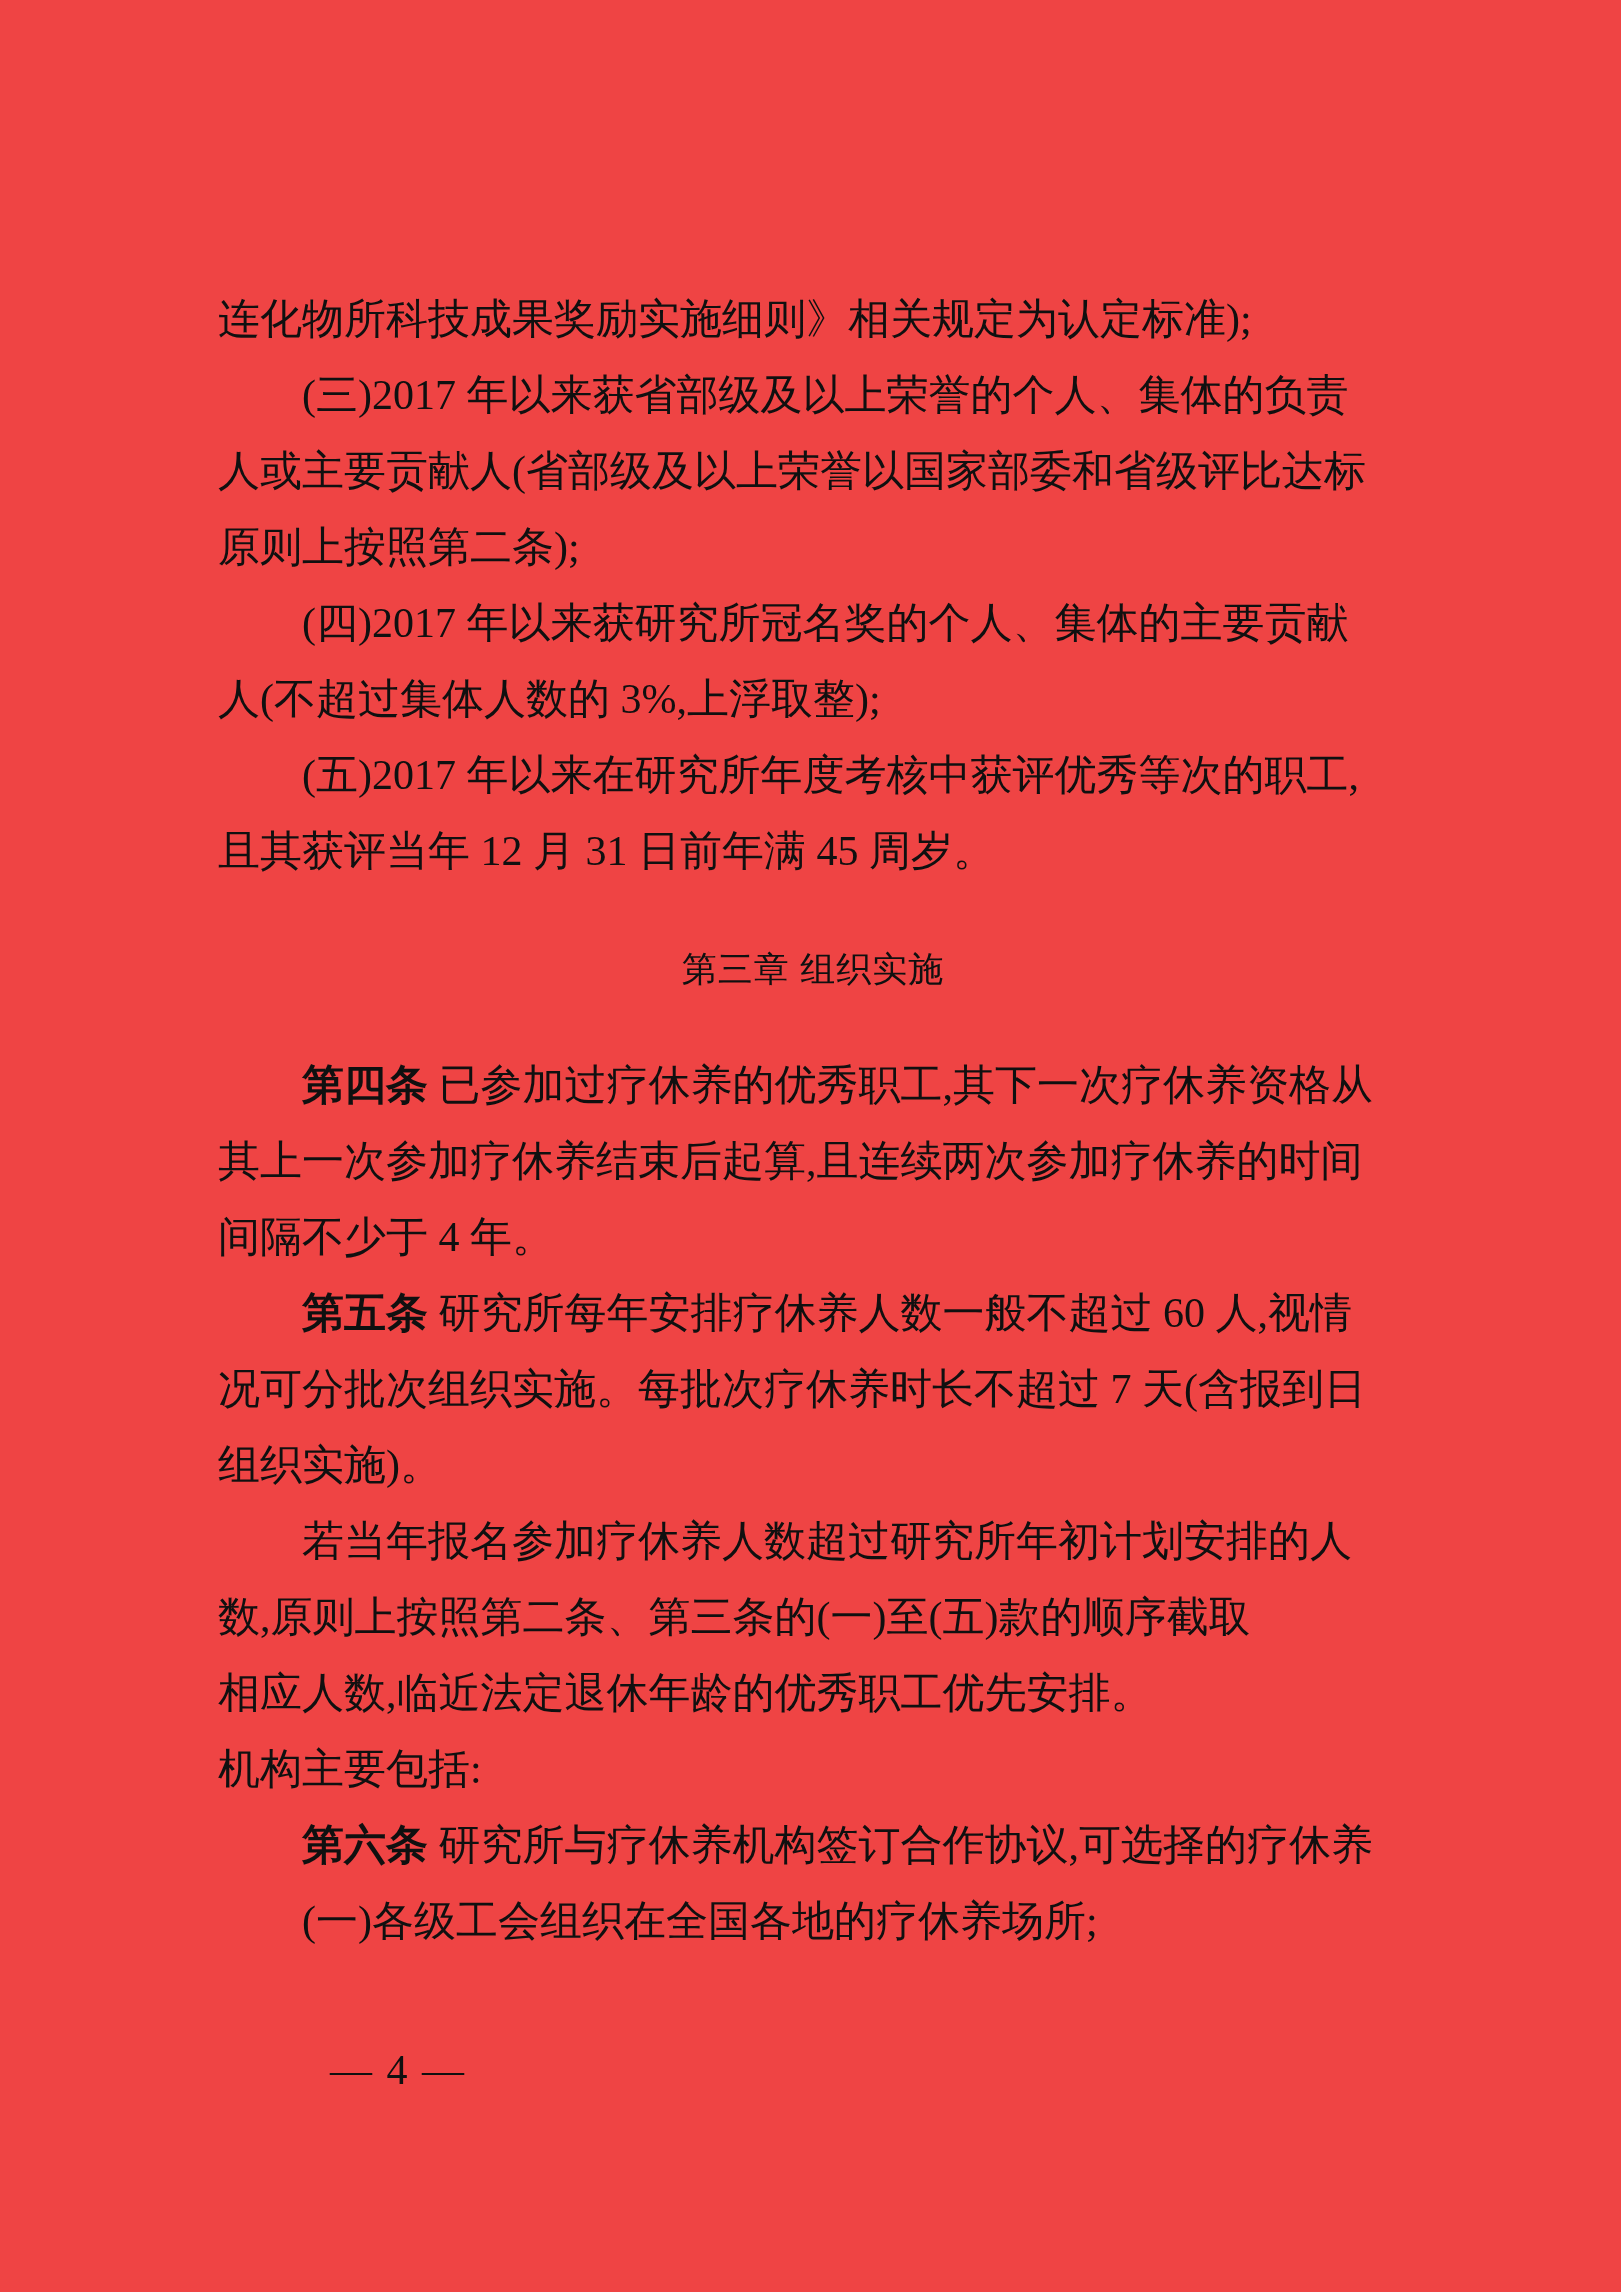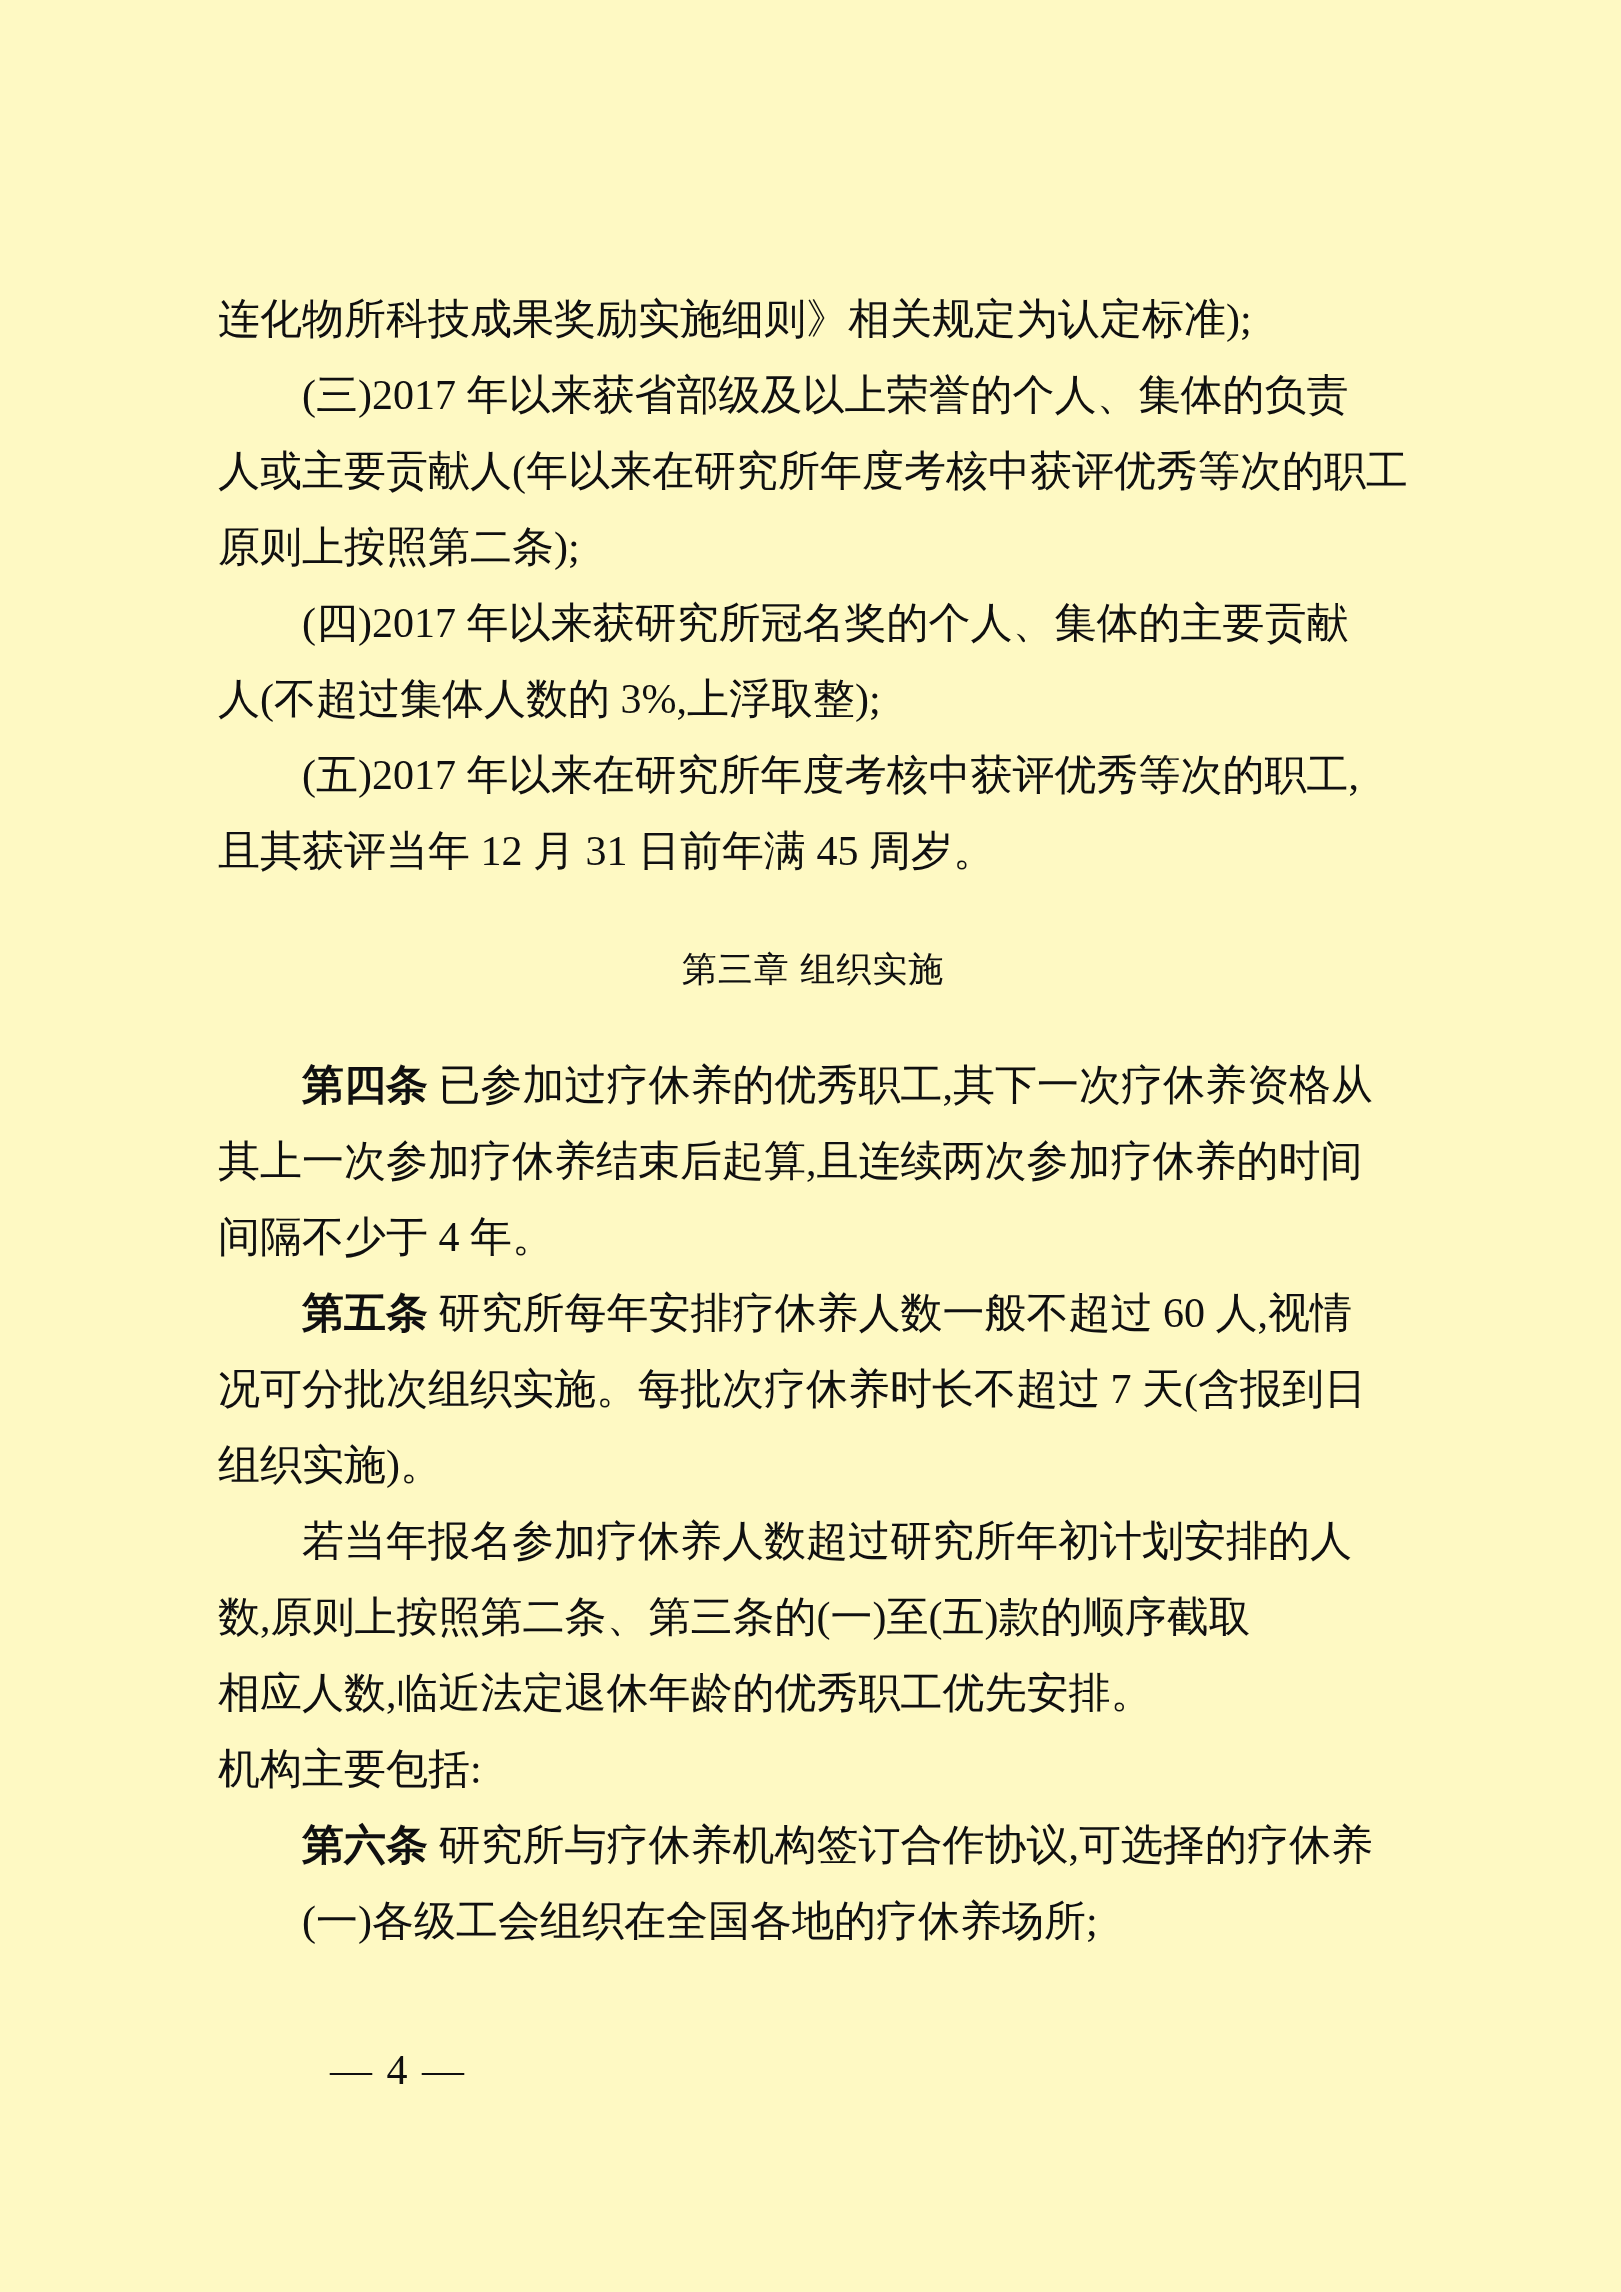--- a/index.html
+++ b/index.html
@@ -13,21 +13,21 @@
     height: 2293px;
     overflow: hidden;
     font-family: "Liberation Serif", "DejaVu Serif", serif;
     color: #101010;
   }
   .page {
     position: absolute;
     left: 0; top: 0;
     width: 1621px;
     height: 2293px;
-    background: #fef9c3;
+    background: #ef4444;
   }
   .doc {
     position: absolute;
     left: 218px;
     top: 281px;
     width: 1190px;
   }
   .line {
     font-size: 42px;
     line-height: 76px;
@@ -65,21 +65,21 @@
   }
 </style>
 </head>
 <body>
 
 <div class="page">
   <div class="doc">
 
     <div class="line"><span>连化物所科技成果奖励实施细则》相关规定为认定标准);</span></div>
     <div class="line indent"><span>(三)2017 年以来获省部级及以上荣誉的个人、集体的负责</span></div>
-    <div class="line"><span>人或主要贡献人(年以来在研究所年度考核中获评优秀等次的职工</span></div>
+    <div class="line"><span>人或主要贡献人(省部级及以上荣誉以国家部委和省级评比达标</span></div>
     <div class="line"><span>原则上按照第二条);</span></div>
     <div class="line indent"><span>(四)2017 年以来获研究所冠名奖的个人、集体的主要贡献</span></div>
     <div class="line"><span>人(不超过集体人数的 3%,上浮取整);</span></div>
     <div class="line indent"><span>(五)2017 年以来在研究所年度考核中获评优秀等次的职工,</span></div>
     <div class="line"><span>且其获评当年 12 月 31 日前年满 45 周岁。</span></div>
 
     <div class="chapter-heading">第三章 组织实施</div>
 
     <div class="line indent"><span class="art">第四条</span><span> 已参加过疗休养的优秀职工,其下一次疗休养资格从</span></div>
     <div class="line"><span>其上一次参加疗休养结束后起算,且连续两次参加疗休养的时间</span></div>

